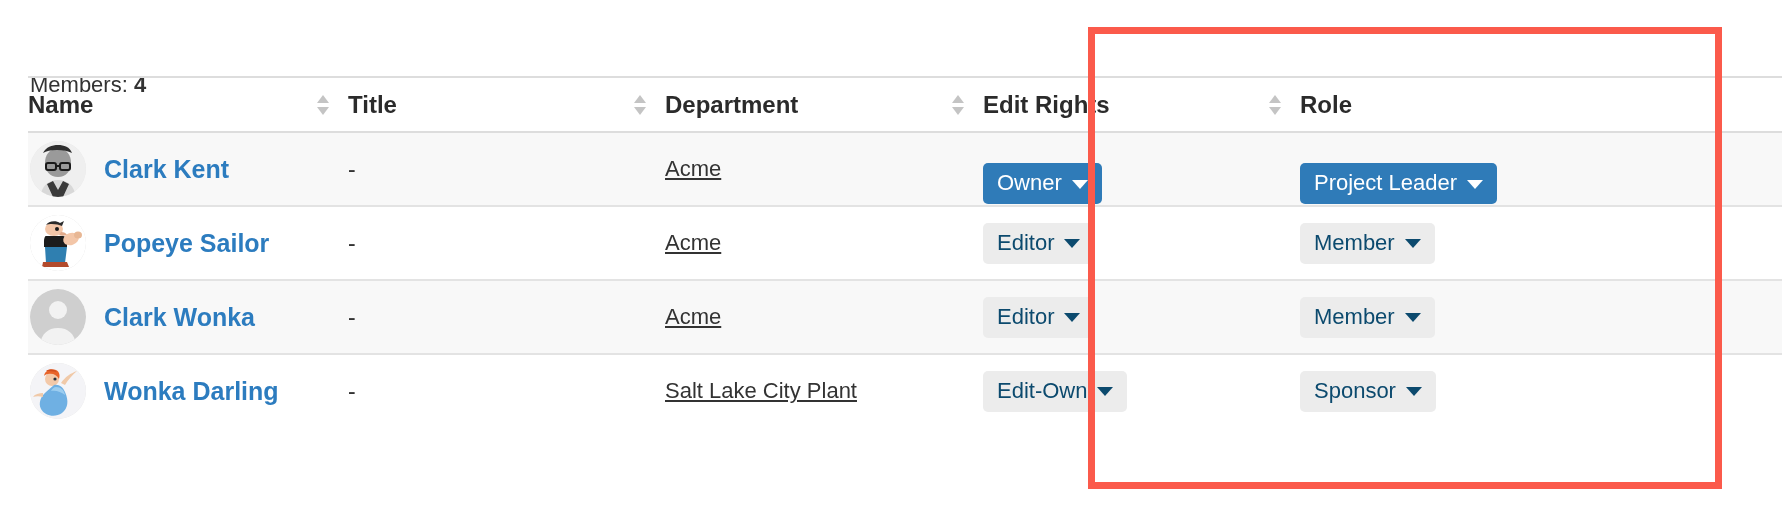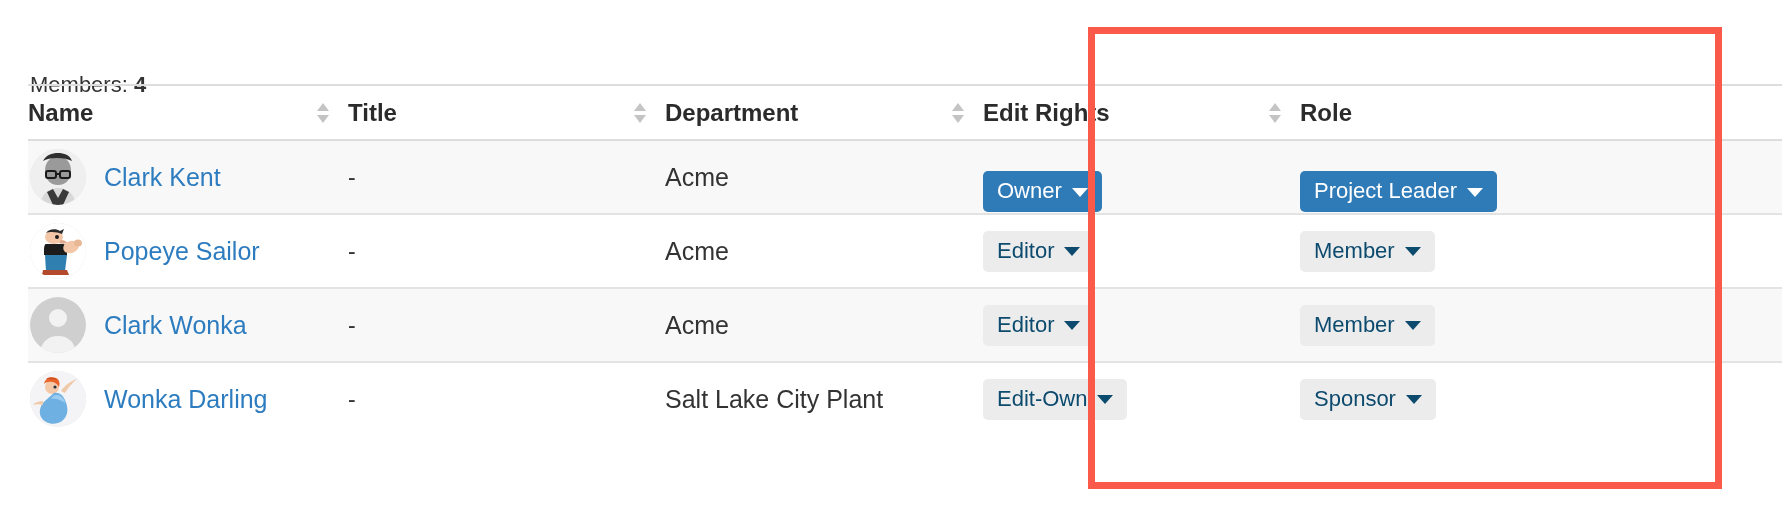--- a/index.html
+++ b/index.html
@@ -35,21 +35,21 @@
     margin-top: 36px;
   }
   .members-line .count {
     font-weight: bold;
   }
 
   
   .table-wrap {
     position: absolute;
     left: 28px;
-    top: 84px;
+    top: 76px;
     width: 1754px;
   }
   table.members {
     border-collapse: collapse;
     width: 1754px;
     table-layout: fixed;
   }
   table.members th, table.members td {
     padding: 0;
     margin: 0;
@@ -120,23 +120,24 @@
     position: relative;
   }
   .avatar svg { display: block; width: 56px; height: 56px; }
 
   .name-link {
     color: #2c7cbf;
     font-size: 25px;
     text-decoration: none;
     cursor: pointer;
     white-space: nowrap;
+    font-weight: bold;
   }
   .dash-cell { color: #333333; font-size: 23px; }
-  .dept-cell { color: #333333; font-size: 25px; white-space: nowrap; }
+  .dept-cell { color: #333333; font-size: 22px; white-space: nowrap; text-decoration: underline; }
 
   
   .dd {
     display: inline-flex;
     align-items: center;
     gap: 10px;
     border-radius: 5px;
     padding: 8px 14px 9px 14px;
     font-size: 22px;
     line-height: 24px;

